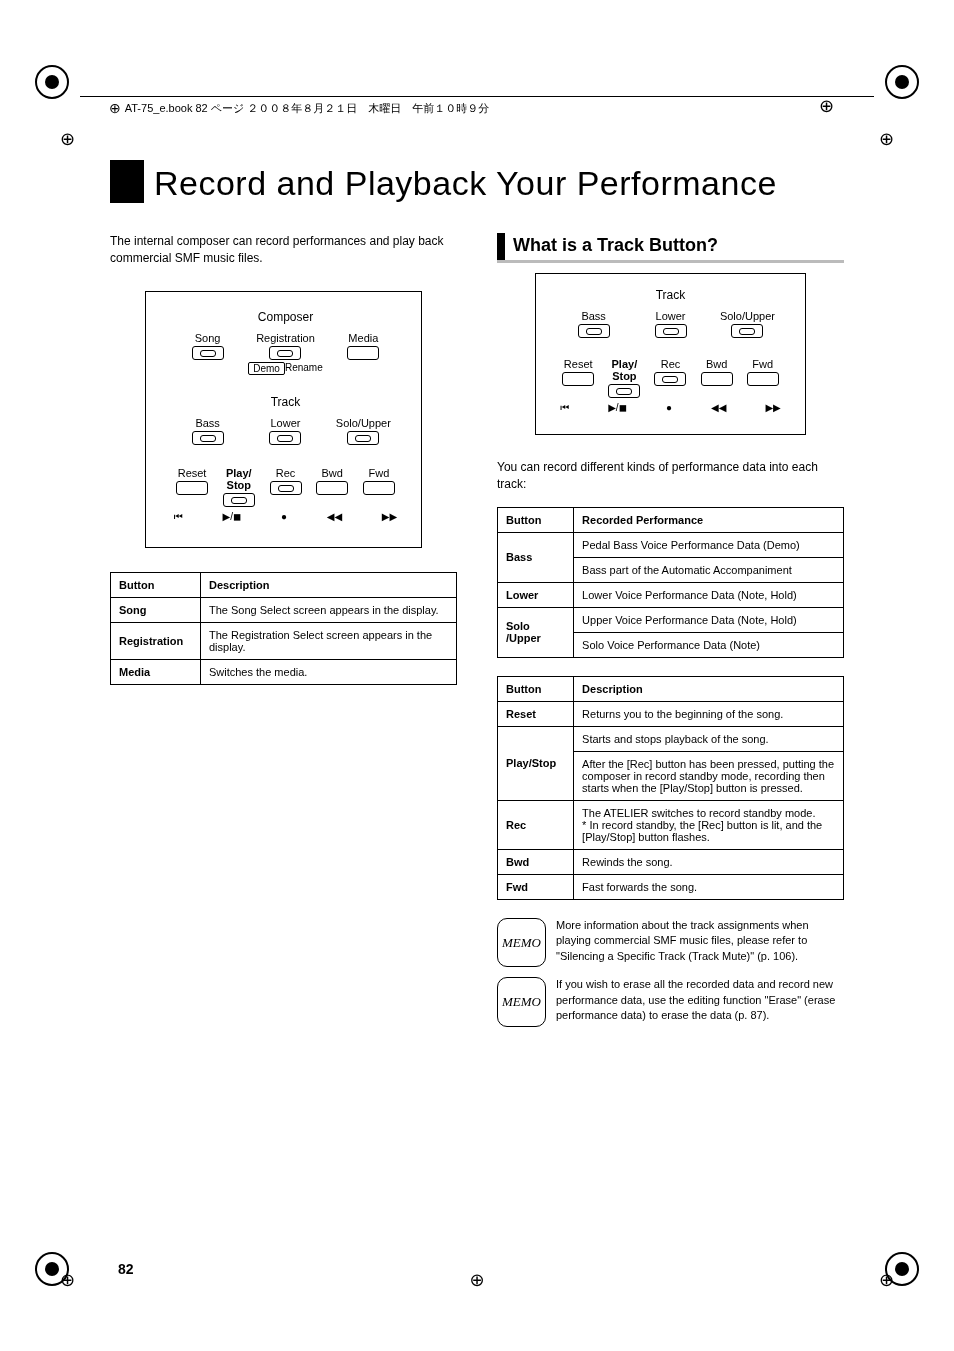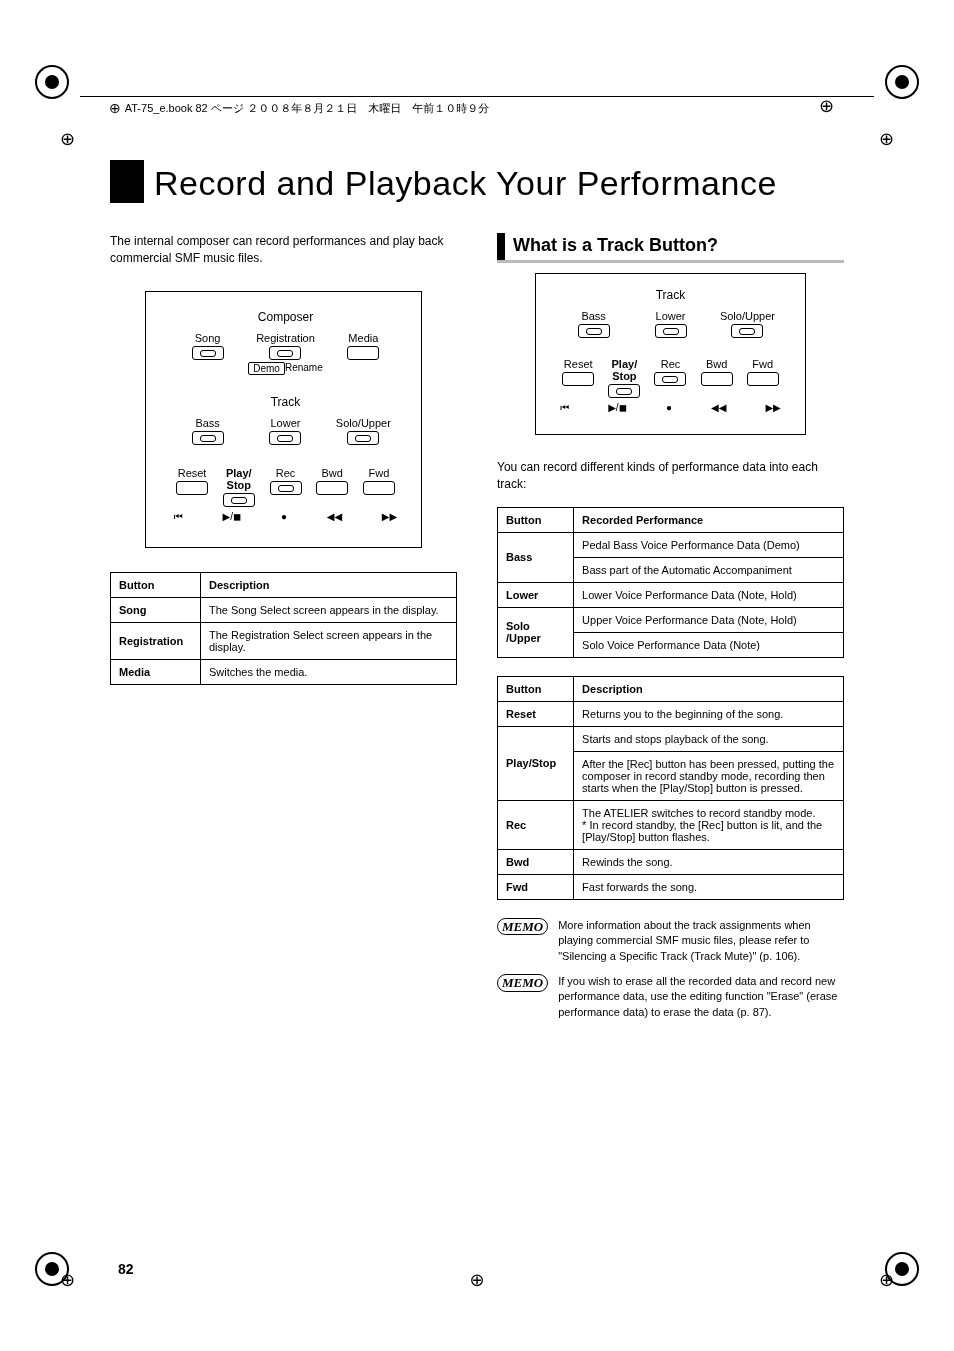--- a/index.html
+++ b/index.html
@@ -113,23 +113,23 @@
   .section-header {
     display:flex; align-items:stretch; margin-bottom:2px; border-bottom:3px solid #bbb;
   }
   .section-header .bar { width:8px; background:#000; margin-right:8px; }
   .section-header h2 { font-size:18px; font-weight:bold; padding:2px 0 4px 0;}
 
   .body-text { font-size: 12px; line-height: 1.4; margin-bottom: 14px; }
 
   .memo-row { display:flex; gap:10px; font-size:11px; line-height:1.4; margin-top:10px; align-items:flex-start;}
   .memo-icon {
-    font-family: serif; font-style: italic; font-weight: bold;
+    font-family: serif; font-style: italic; font-weight: normal;
     font-size: 13px; border:1px solid #000; border-radius:10px 10px 10px 10px;
-    padding:0 4px; position:relative; line-height:1.2;
+    padding:16px 4px; position:relative; line-height:1.2;
   }
 
   .page-num { position:absolute; bottom:74px; left:118px; font-weight:bold; font-size:14px; }
 </style>
 </head>
 <body>
 
 <div class="corner-circle tl"></div>
 <div class="corner-circle tr"></div>
 <div class="corner-circle bl"></div>

